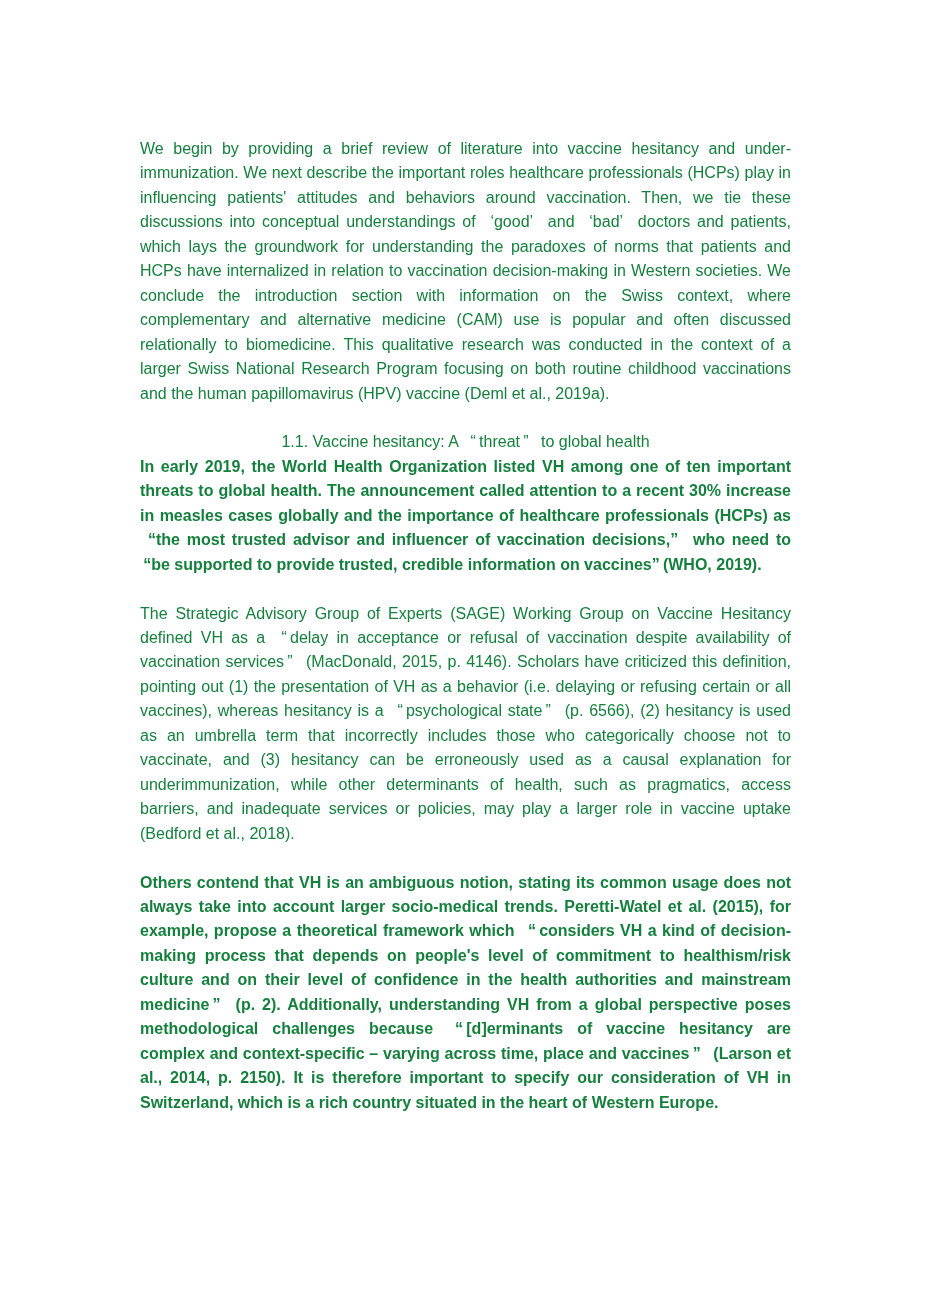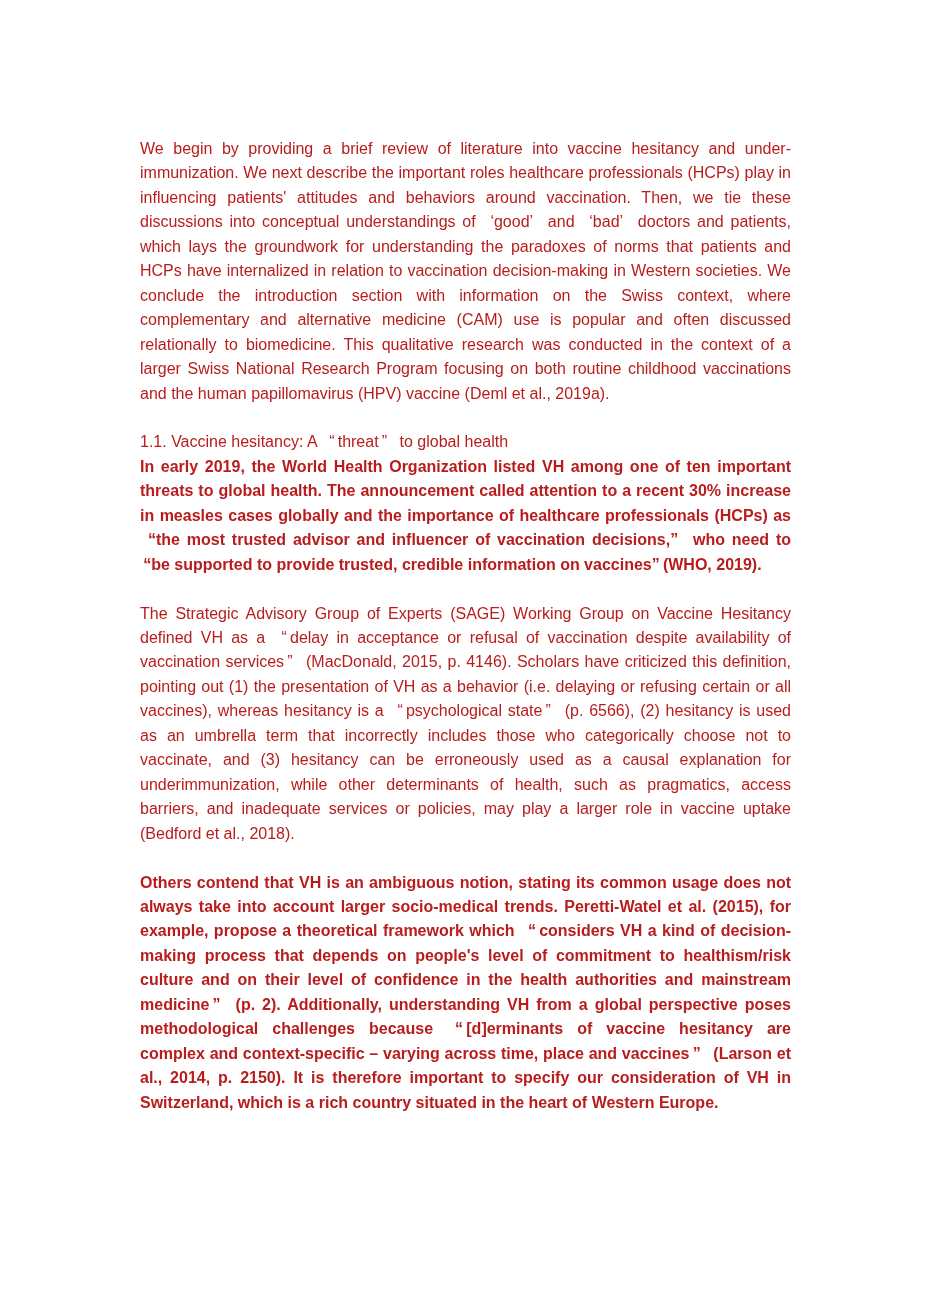--- a/index.html
+++ b/index.html
@@ -6,38 +6,38 @@
     margin: 0;
     padding: 0;
     background: #ffffff;
   }
   .page {
     position: relative;
     width: 926px;
     height: 1309px;
     box-sizing: border-box;
     background: #ffffff;
-    color: #b91c1c;
+    color: #15803d;
     padding: 137px 135px 0 140px;
     font-family: "Liberation Sans", sans-serif;
     font-size: 16px;
     line-height: 24.45px;
     overflow: hidden;
   }
   .para {
     margin: 0 0 24.45px 0;
     text-align: justify;
     text-justify: inter-word;
   }
   .section-block {
     margin: 0 0 24.45px 0;
   }
   .section-heading {
     margin: 0;
-    text-align: left;
+    text-align: center;
     font-weight: normal;
     font-size: 16px;
   }
   .section-block .para {
     margin: 0;
   }
   .para:last-child {
     margin-bottom: 0;
     font-weight: bold;
   }

